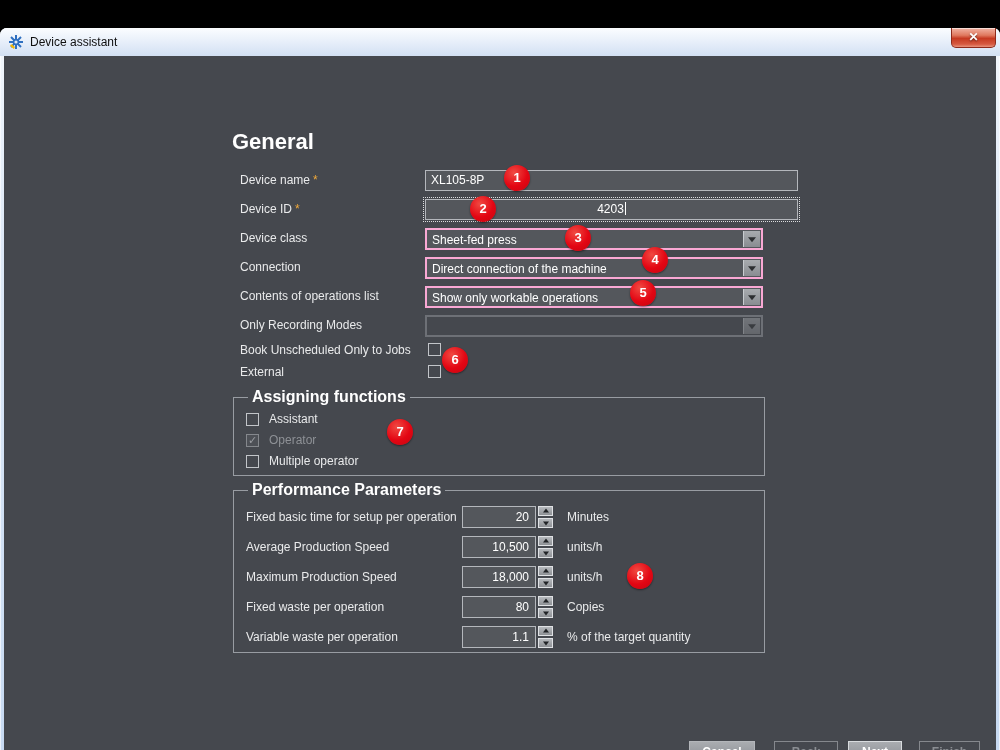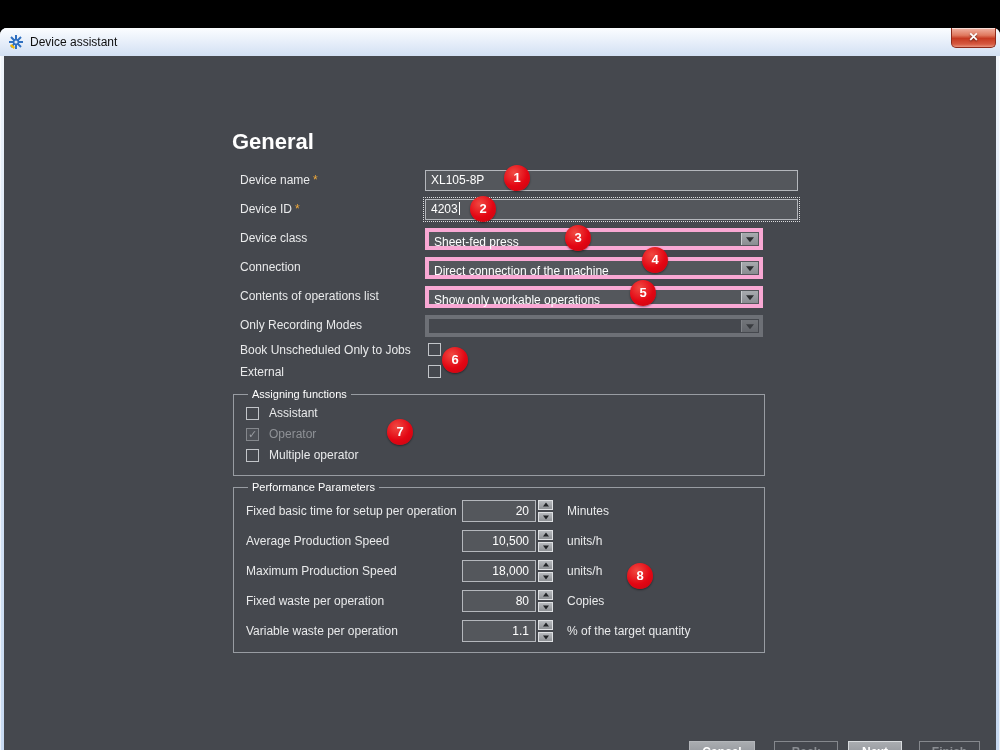--- a/index.html
+++ b/index.html
@@ -29,46 +29,46 @@
              background:#45484e; font-size:12px; color:#e9eaeb; overflow:hidden; }
   .heading { position:absolute; left:228px; top:73px; font-size:22px; font-weight:bold; color:#fff; }
 
   .frow { position:absolute; left:236px; right:0; height:21px; line-height:21px; }
   .frow .lbl { position:absolute; left:0; top:0; white-space:nowrap; }
   .req { color:#f0a93a; margin-left:3px; }
 
   .field { position:absolute; left:185px; top:0; width:373px; height:21px;
            background:#54575c; border:1px solid #b4b7bc; padding:0 5px;
            line-height:19px; color:#fff; white-space:nowrap; overflow:hidden; }
-  .field.focused { outline:1px dotted #dcdddf; outline-offset:1px; }
+  .field.focused { outline:1px dotted #dcdddf; outline-offset:1px;text-align:center; }
   .caret { display:inline-block; width:1px; height:13px; background:#fff;
            vertical-align:-2px; margin-left:1px; }
 
   .select { position:absolute; left:185px; top:0; width:338px; height:22px;
-            background:#54575c; border:4px solid #f9a8d4; padding:0 22px 8px 5px;
+            background:#54575c; border:2px solid #f9a8d4; padding:0 22px 8px 5px;
             line-height:20px; color:#fff; }
   .ddbtn { position:absolute; top:1px; right:1px; bottom:1px; width:17px;
            background:linear-gradient(180deg,#a8abaf 0%,#898c91 100%);
            border-left:1px solid #c9ccd0; }
   .ddbtn::after { content:""; position:absolute; left:50%; top:50%;
                   transform:translate(-50%,-35%);
                   border-left:4px solid transparent; border-right:4px solid transparent;
                   border-top:5px solid #2c2e31; }
   .select.disabled { background:transparent; border-color:#6d7076; }
   .select.disabled .ddbtn { opacity:.45; }
 
   .crow { position:absolute; left:236px; height:15px; line-height:15px; }
   .cbox { position:absolute; top:0; width:13px; height:13px; border:1px solid #c2c5c9;
           background:transparent; text-align:center; line-height:11px; font-size:11px; color:#9a9da2; }
   .cbox.disabled { border-color:#85888d; background:#4d5056; }
   .cblabel { margin-left:10px; }
   .disabled-text { color:#8e9196; }
 
   fieldset { position:absolute; border:1px solid #989ca2; padding:3px 0 0 12px; }
-  legend { font-weight:normal; color:#fff; padding:0 4px; margin-left:2px; font-size:11px; }
+  legend { font-weight:bold; color:#fff; padding:0 4px; margin-left:2px; font-size:16px; }
   .grow { position:relative; height:21px; line-height:15px; margin-bottom:0; display:flex; align-items:center; }
   .grow .cbox { position:relative; display:inline-block; flex:0 0 13px; }
 
   .prow { display:flex; align-items:center; height:30px; position:relative; }
   .prow .plbl { flex:0 0 216px; }
   .spinfield { width:74px; height:22px; background:#54575c; border:1px solid #b4b7bc;
                color:#fff; text-align:right; padding:0 6px; line-height:20px; }
   .spinner { display:flex; flex-direction:column; gap:2px; margin-left:2px; }
   .spinbtn { width:15px; height:10px; position:relative;
              background:linear-gradient(180deg,#b6b9bd,#8e9195);

